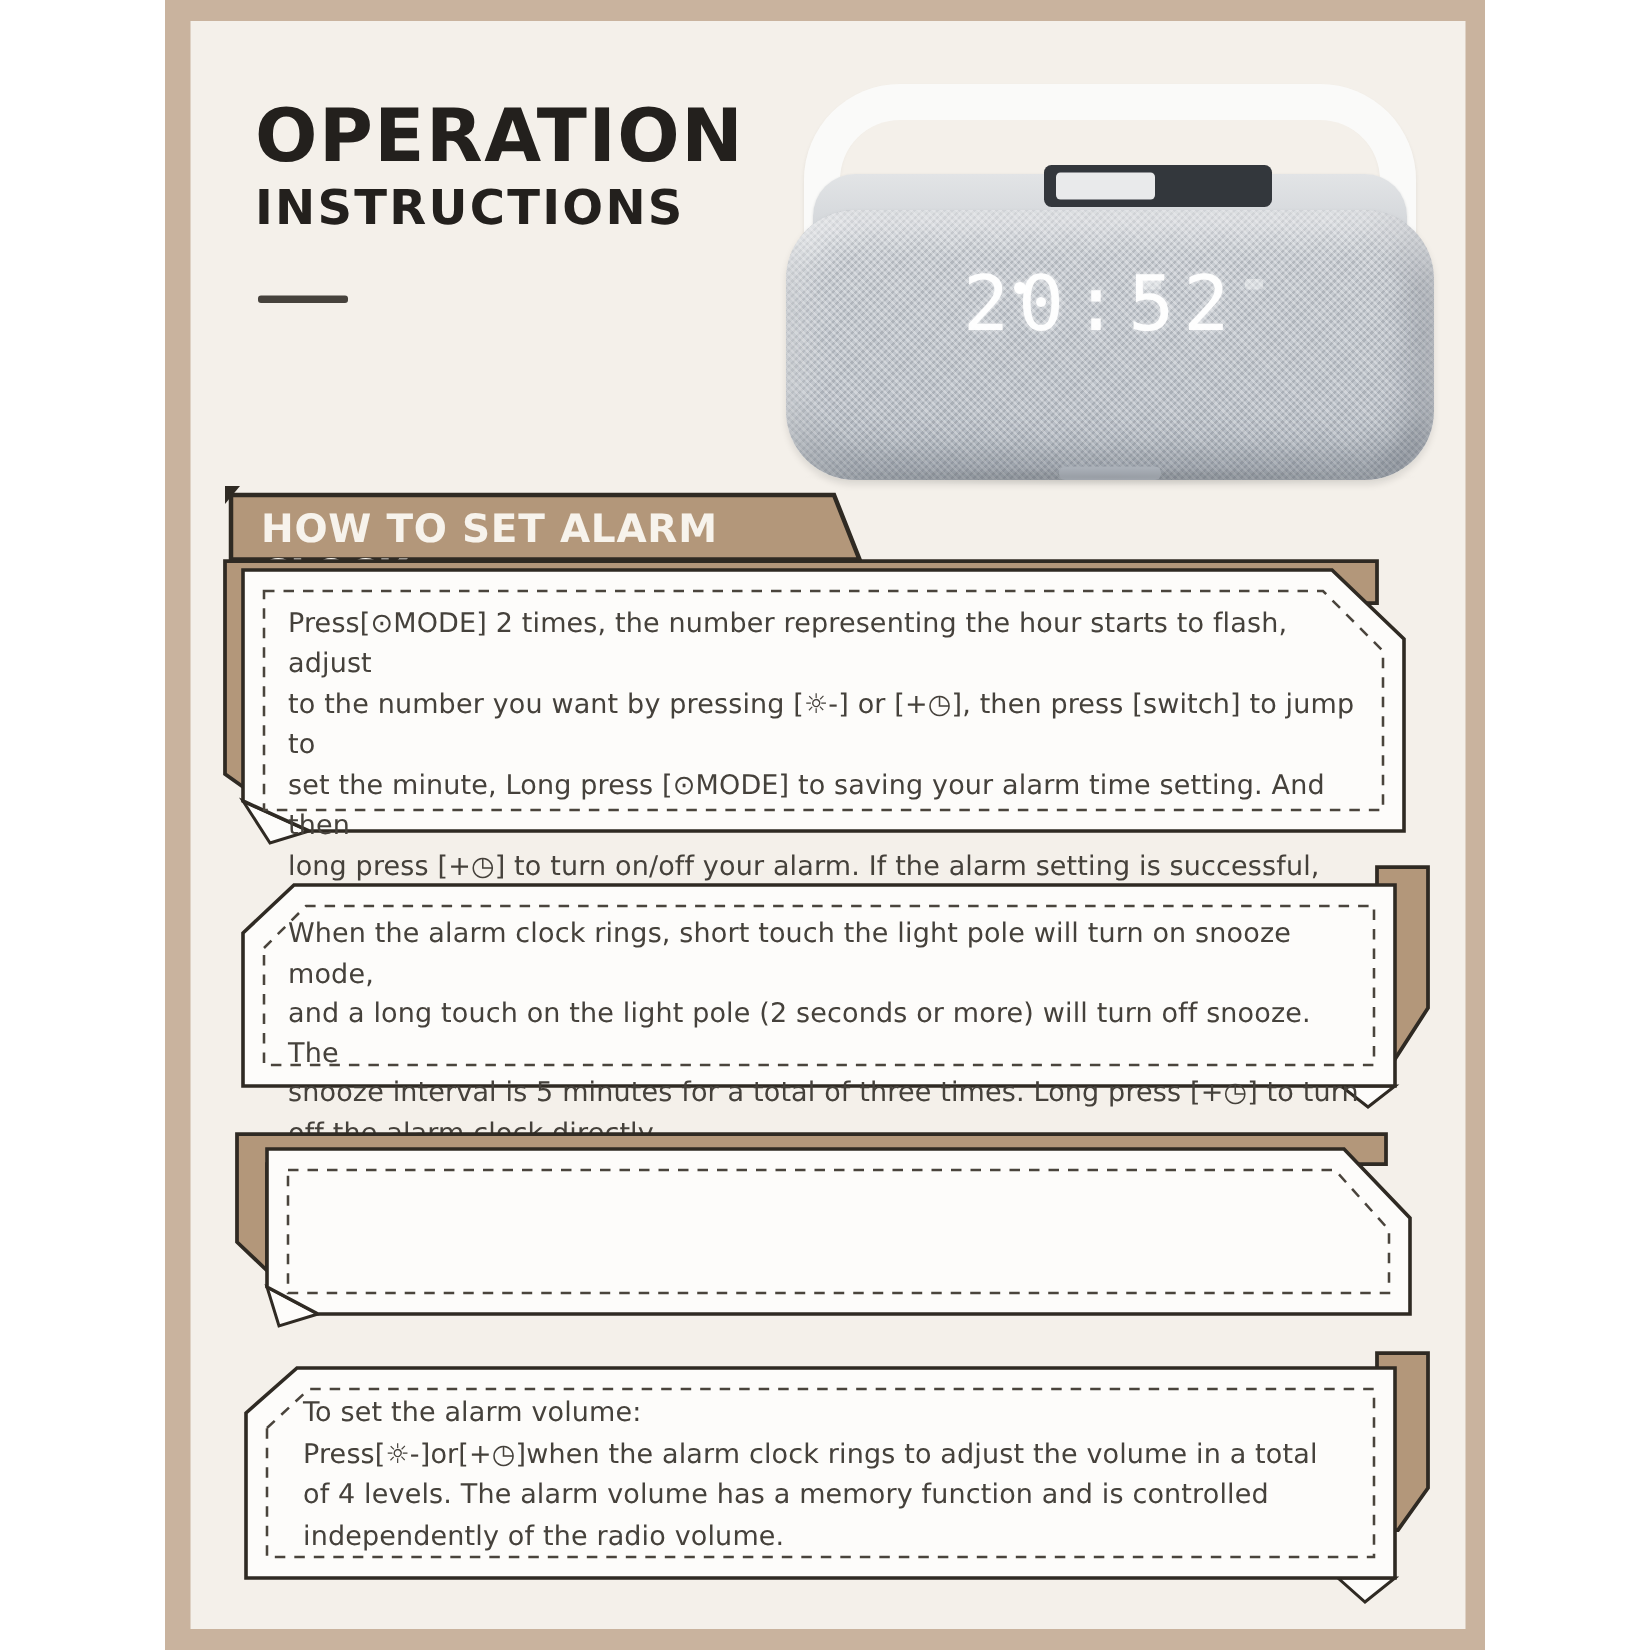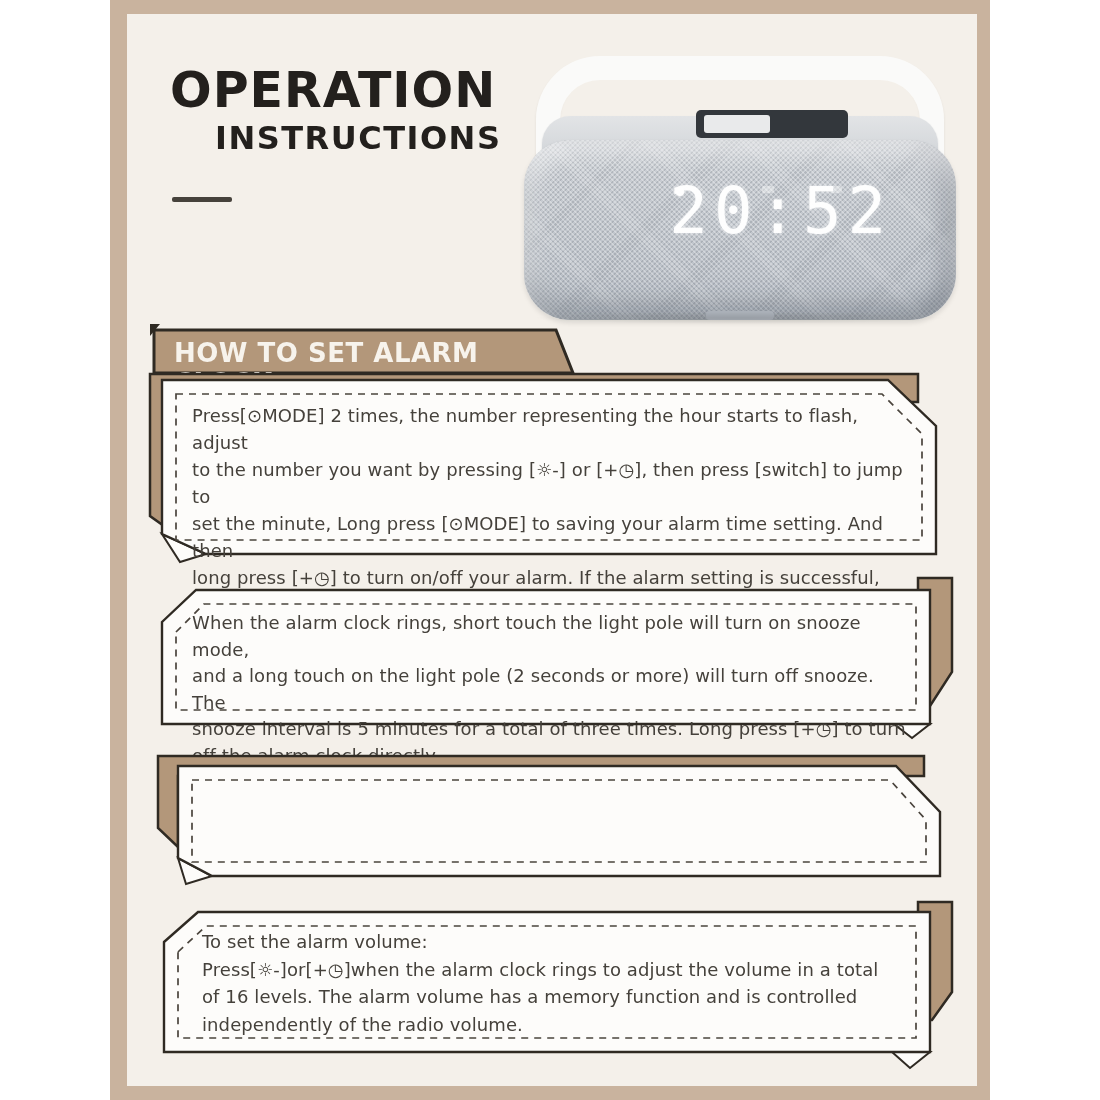--- a/index.html
+++ b/index.html
@@ -11,22 +11,22 @@
   html,body{width:1100px;height:1100px;background:#ffffff;overflow:hidden;
     font-family:"DejaVu Sans",sans-serif;}
   .abs{position:absolute;}
   #poster{position:relative;width:1100px;height:1100px;background:#fff;}
 
   .frame{left:110px;top:0;width:880px;height:1100px;background:var(--frame_tan);}
   .card{left:127px;top:14px;width:850px;height:1072px;background:var(--cream);}
 
   
   .title-block{left:170px;top:64px;color:var(--title_dark);}
-  .title-main{font-size:49px;font-weight:800;letter-spacing:1px;line-height:1.1;}
-  .title-sub{font-size:32px;font-weight:800;letter-spacing:1.5px;line-height:1.25;margin-left:45px;}
+  .title-main{font-size:49px;font-weight:800;letter-spacing:1px;line-height:1.1;text-align:center;}
+  .title-sub{font-size:32px;font-weight:800;letter-spacing:1.5px;line-height:1.25;}
   .title-dash{left:172px;top:197px;width:60px;height:5px;background:#46423c;border-radius:2px;}
 
   
   .speaker{left:498px;top:14px;width:484px;height:306px;}
   .handle{left:38px;top:42px;width:408px;height:118px;border:24px solid #fafaf9;
     border-bottom:none;border-radius:64px 64px 0 0;
     box-shadow:0 2px 3px rgba(0,0,0,0.08), inset 0 -2px 3px rgba(0,0,0,0.05);}
   .topcap{left:44px;top:102px;width:396px;height:64px;border-radius:28px;
     background:linear-gradient(180deg,#e2e4e6,#c8ccd1);box-shadow:0 1px 2px rgba(0,0,0,0.12);}
   .slot{left:198px;top:96px;width:152px;height:28px;background:#33373c;border-radius:5px;}
@@ -34,22 +34,22 @@
   .sbody{left:26px;top:126px;width:432px;height:180px;border-radius:46px;
     background:
       repeating-linear-gradient(45deg, rgba(255,255,255,0.30) 0 1.5px, rgba(255,255,255,0) 1.5px 3.5px),
       repeating-linear-gradient(-45deg, rgba(96,102,111,0.22) 0 1.5px, rgba(96,102,111,0) 1.5px 3.5px),
       linear-gradient(180deg,#ccd0d5,#b7bdc5);
     box-shadow:inset 0 16px 20px rgba(255,255,255,0.45),
       inset 0 -18px 24px rgba(90,97,107,0.35),
       inset 16px 0 20px rgba(255,255,255,0.25),
       inset -16px 0 20px rgba(90,97,107,0.25),
       0 3px 5px rgba(0,0,0,0.10);}
-  .clock{left:118px;top:34px;width:250px;text-align:right;
-    font-family:"DejaVu Sans Mono",monospace;font-size:64px;font-weight:400;
+  .clock{left:118px;top:34px;width:250px;text-align:left;
+    font-family:"DejaVu Sans Mono",monospace;font-size:51px;font-weight:400;
     color:rgba(255,255,255,0.95);letter-spacing:6px;
     text-shadow:0 0 4px rgba(255,255,255,0.55);}
   .ind-dot{left:152px;top:48px;width:8px;height:8px;border-radius:50%;
     background:#fff;box-shadow:0 0 4px rgba(255,255,255,0.9);}
   .ind-a{left:238px;top:46px;width:12px;height:7px;background:#fff;opacity:.38;border-radius:2px;}
   .ind-b{left:306px;top:46px;width:12px;height:7px;background:#fff;opacity:.38;border-radius:2px;}
   .bottom-notch{left:182px;bottom:0px;width:68px;height:9px;background:#aab0b8;border-radius:4px;}
   .ground-shadow{left:34px;top:298px;width:416px;height:12px;border-radius:50%;
     background:radial-gradient(closest-side, rgba(0,0,0,0.10), rgba(0,0,0,0));}
 
@@ -157,17 +157,17 @@
 
   <div class="abs ibox box4">
     <svg class="abs box-svg" width="812" height="180" viewBox="0 0 812 180">
       <polygon class="poly-tan" points="772,4 806,4 806,94 786,122 772,122"></polygon>
       <polygon class="poly-flap" points="746,154 784,154 764,170"></polygon>
       <polygon class="poly-white" points="18,44 52,14 784,14 784,154 18,154"></polygon>
       <polygon class="poly-dash" points="32,54 60,28 770,28 770,140 32,140"></polygon>
     </svg>
     <div class="abs box-text bt4">To set the alarm volume:
 Press[☼-]or[+◷]when the alarm clock rings to adjust the volume in a total
-of 16 levels. The alarm volume has a memory function and is controlled
+of 4 levels. The alarm volume has a memory function and is controlled
 independently of the radio volume.</div>
   </div>
 
 </div>
 
 </body></html>

